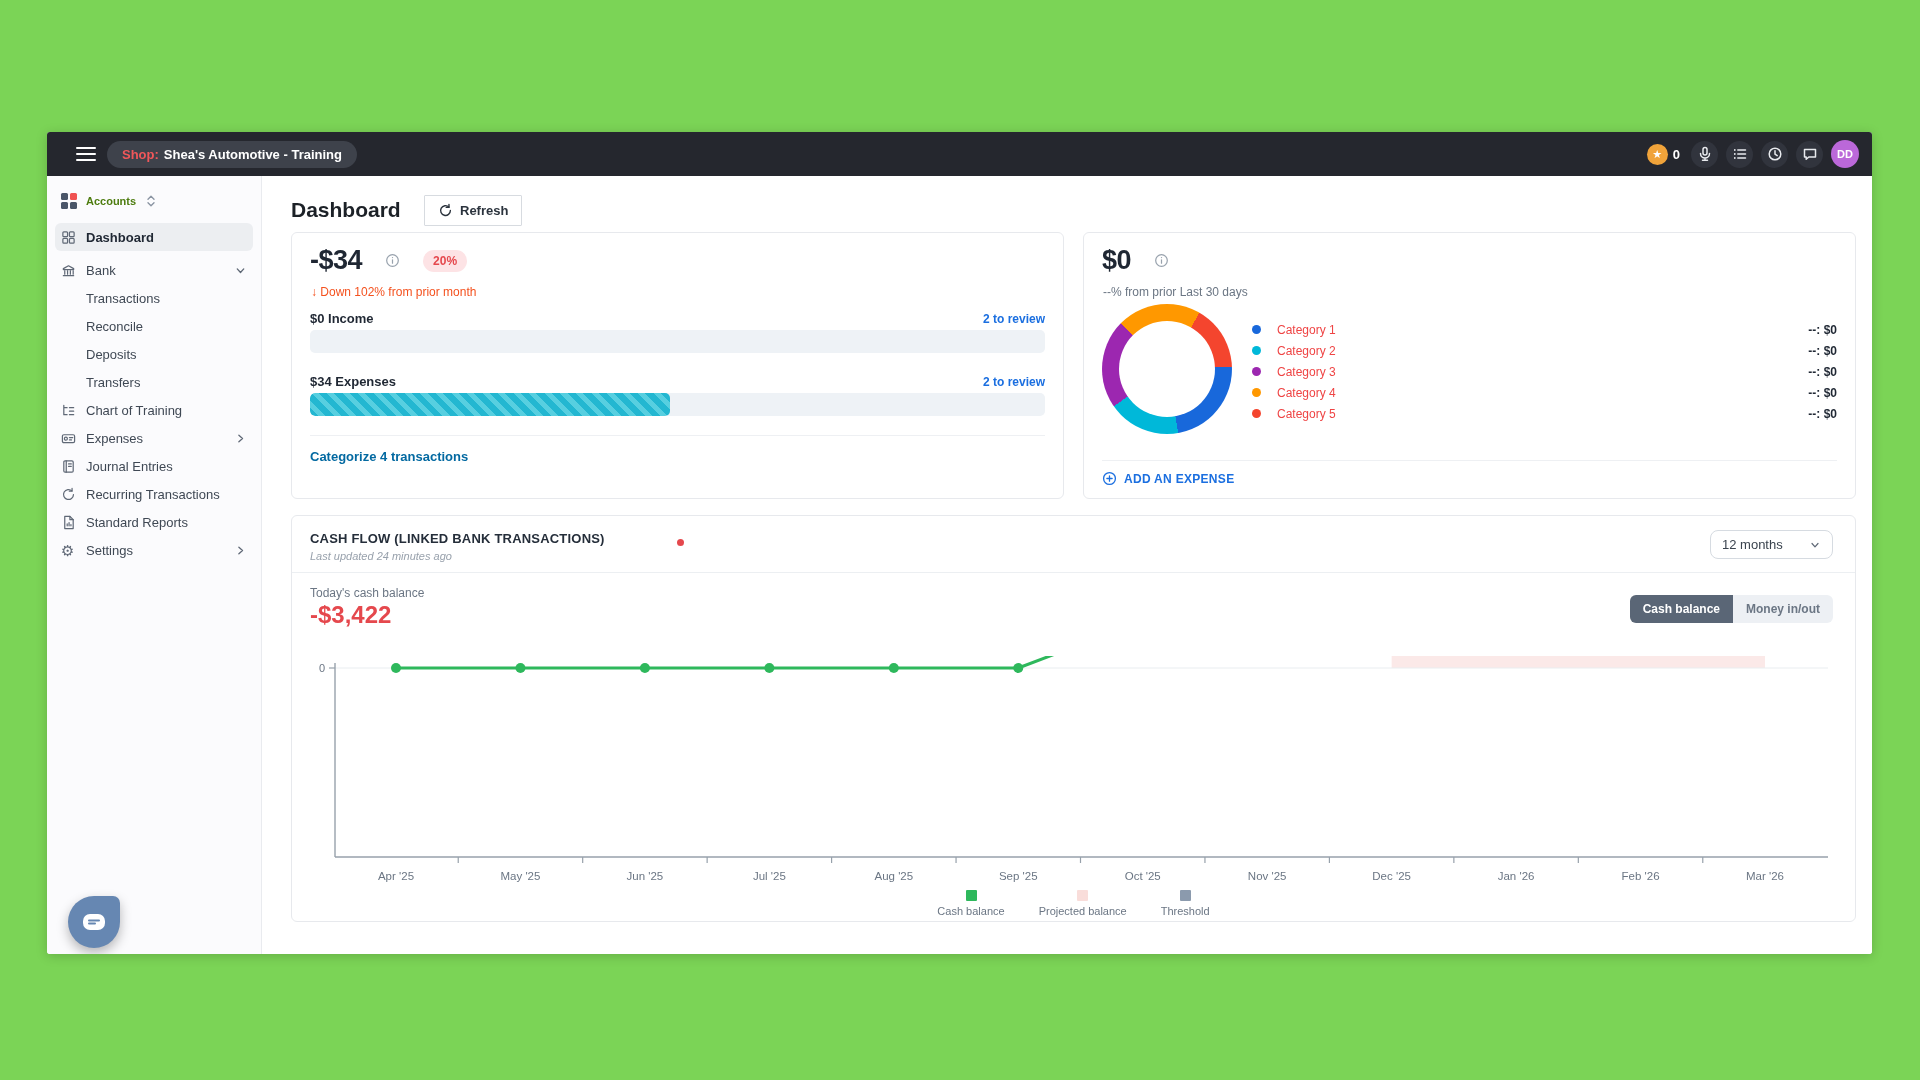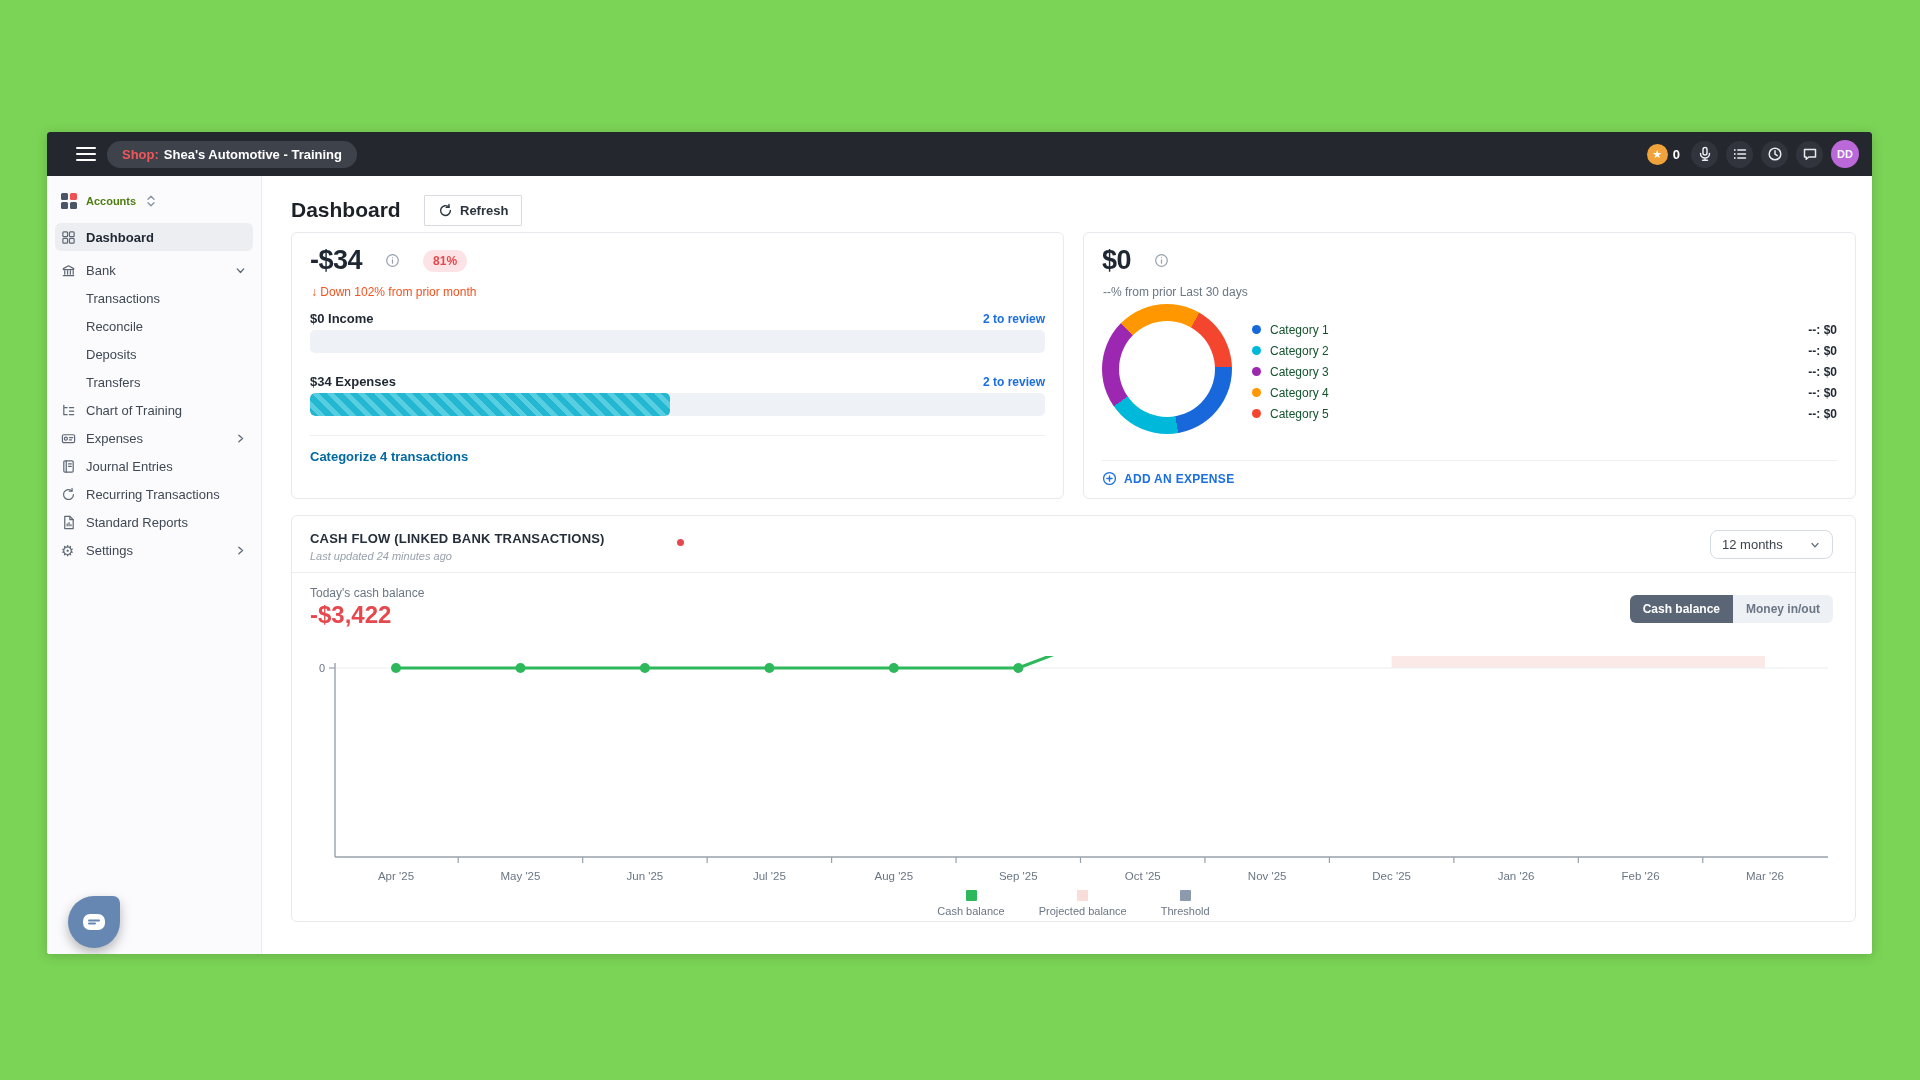--- a/index.html
+++ b/index.html
@@ -78,21 +78,21 @@
   .card-divider { position:absolute; left:18px; right:18px; border-top:1px solid #eef0f3; }
   .blue-link { font-size:13px; font-weight:700; color:#0369a1; cursor:pointer; }
 
   .subtitle { position:absolute; left:19px; top:52px; font-size:12px; color:#6b7684; }
   .donut { position:absolute; left:18px; top:71px; width:130px; height:130px; border-radius:50%;
     display:flex; align-items:center; justify-content:center; }
   .donut-hole { width:96px; height:96px; border-radius:50%; background:#fff; }
   #category-legend { position:absolute; left:168px; right:18px; top:86px; }
   .cat-row { display:flex; align-items:center; height:21px; }
   .cat-dot { width:9px; height:9px; border-radius:50%; }
-  .cat-label { margin-left:9px; font-size:12px; color:#14532d; }
+  .cat-label { margin-left:16px; font-size:12px; color:#ef4444; }
   .cat-value { margin-left:auto; font-size:12px; font-weight:700; color:#1f2733; }
   .add-expense { position:absolute; left:18px; top:238px; display:flex; align-items:center; gap:7px;
     font-size:12px; font-weight:700; color:#1b6fe0; letter-spacing:.3px; cursor:pointer; }
 
   .cf-title { position:absolute; left:18px; top:15px; font-size:13px; font-weight:800;
     color:#252e3a; letter-spacing:.2px; }
   .alert-dot { position:absolute; left:385px; top:23px; width:7px; height:7px; border-radius:50%;
     background:#e5484d; }
   .cf-updated { position:absolute; left:18px; top:34px; font-size:11px; font-style:italic; color:#98a1ac; }
   .range-select { position:absolute; right:22px; top:14px; width:123px; height:29px;
@@ -298,21 +298,21 @@
     <section class="card" id="card-pnl">
       <div class="amount-row">
         <span class="big-amount">-$34</span>
         <span class="info-ic">
           <svg width="15" height="15" viewBox="0 0 16 16" fill="none" stroke="#98a2ad" stroke-width="1.3">
               <circle cx="8" cy="8" r="6.2"></circle>
               <path d="M8 7.3v3.5" stroke-linecap="round"></path>
               <circle cx="8" cy="4.9" r="0.7" fill="#98a2ad" stroke="none"></circle>
             </svg>
         </span>
-        <span class="pct-badge">81%</span>
+        <span class="pct-badge">20%</span>
       </div>
       <div class="trend">↓ Down 102% from prior month</div>
       <div class="bar-row" style="top:78px">
         <span class="bar-label">$0 Income</span>
         <span class="review-link">2 to review</span>
       </div>
       <div class="bar" style="top:97px"></div>
       <div class="bar-row" style="top:141px">
         <span class="bar-label">$34 Expenses</span>
         <span class="review-link">2 to review</span>

